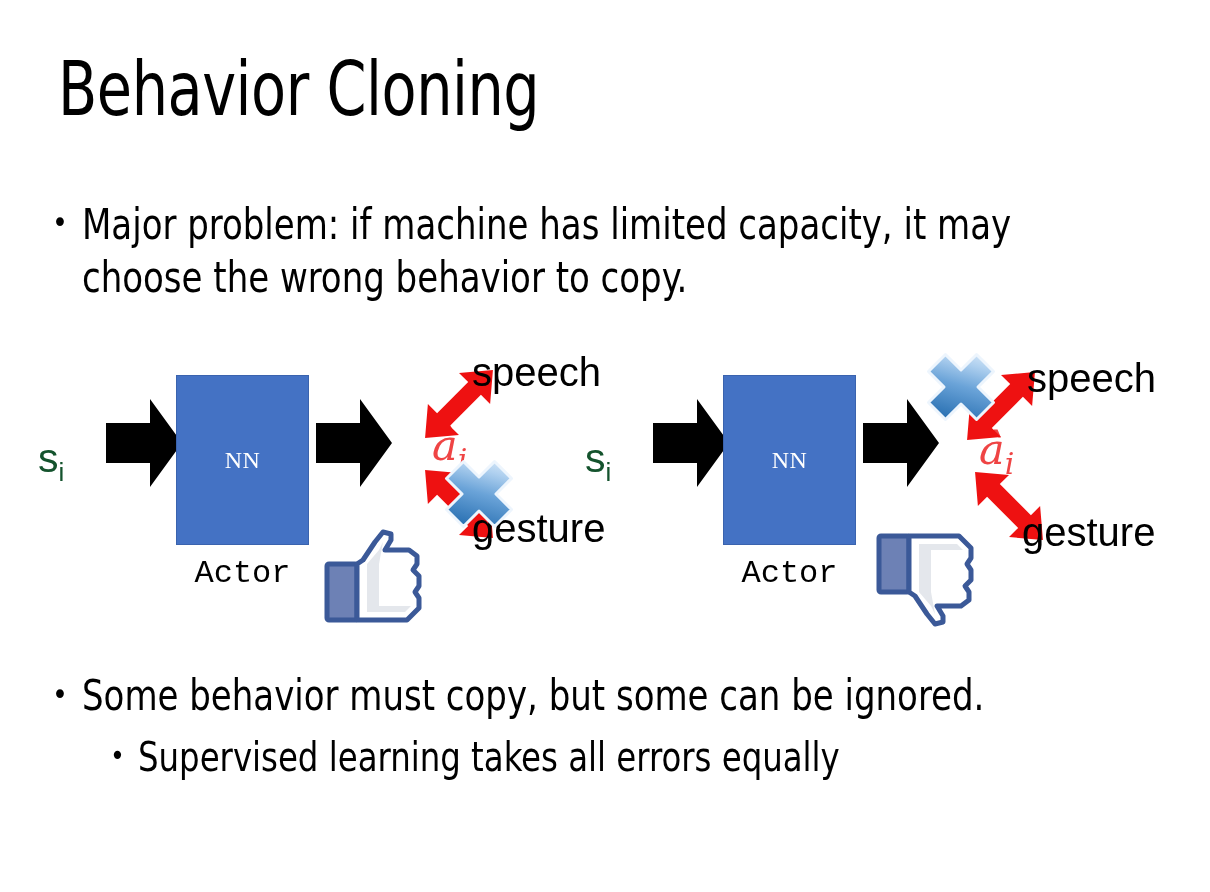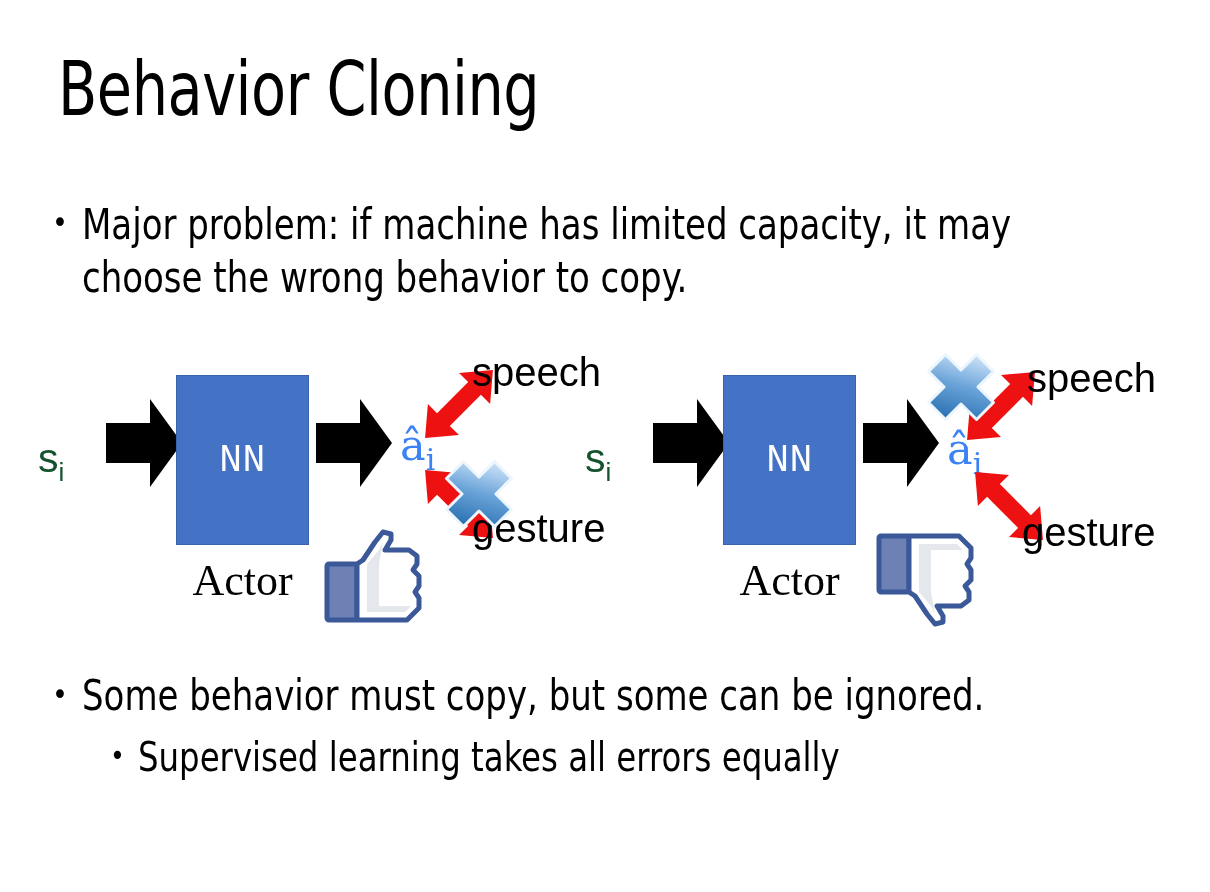--- a/index.html
+++ b/index.html
@@ -123,46 +123,48 @@
   .nn-box {
     position: absolute;
     background: #4472C4;
     border: 1.5px solid #3A63AE;
     box-sizing: border-box;
     display: flex;
     align-items: center;
     justify-content: center;
   }
   .nn-label {
-    font-family: Liberation Mono, monospace;
-    font-size: 38px;
+    font-family: Liberation Serif, serif;
+    font-size: 24px;
     color: #ffffff;
     letter-spacing: 0.5px;
   }
   .actor-label {
     position: absolute;
-    font-family: Liberation Serif, serif;
-    font-size: 44px;
+    font-family: Liberation Mono, monospace;
+    font-size: 32px;
     color: #000000;
     text-align: center;
   }
 
   .black-arrow {
     position: absolute;
     width: 76px;
     height: 92px;
   }
 
   .action-label {
     position: absolute;
     font-family: "DejaVu Serif", "Liberation Serif", serif;
+    font-style: italic;
     font-size: 43px;
     line-height: 43px;
-    color: #3b82f6;
+    color: #ef4444;
     white-space: nowrap;
+    margin-left: 32px;
   }
   .action-label .sub {
     font-size: 30px;
     vertical-align: sub;
     line-height: 0;
   }
 
   .red-arrow {
     position: absolute;
     width: 112px;

